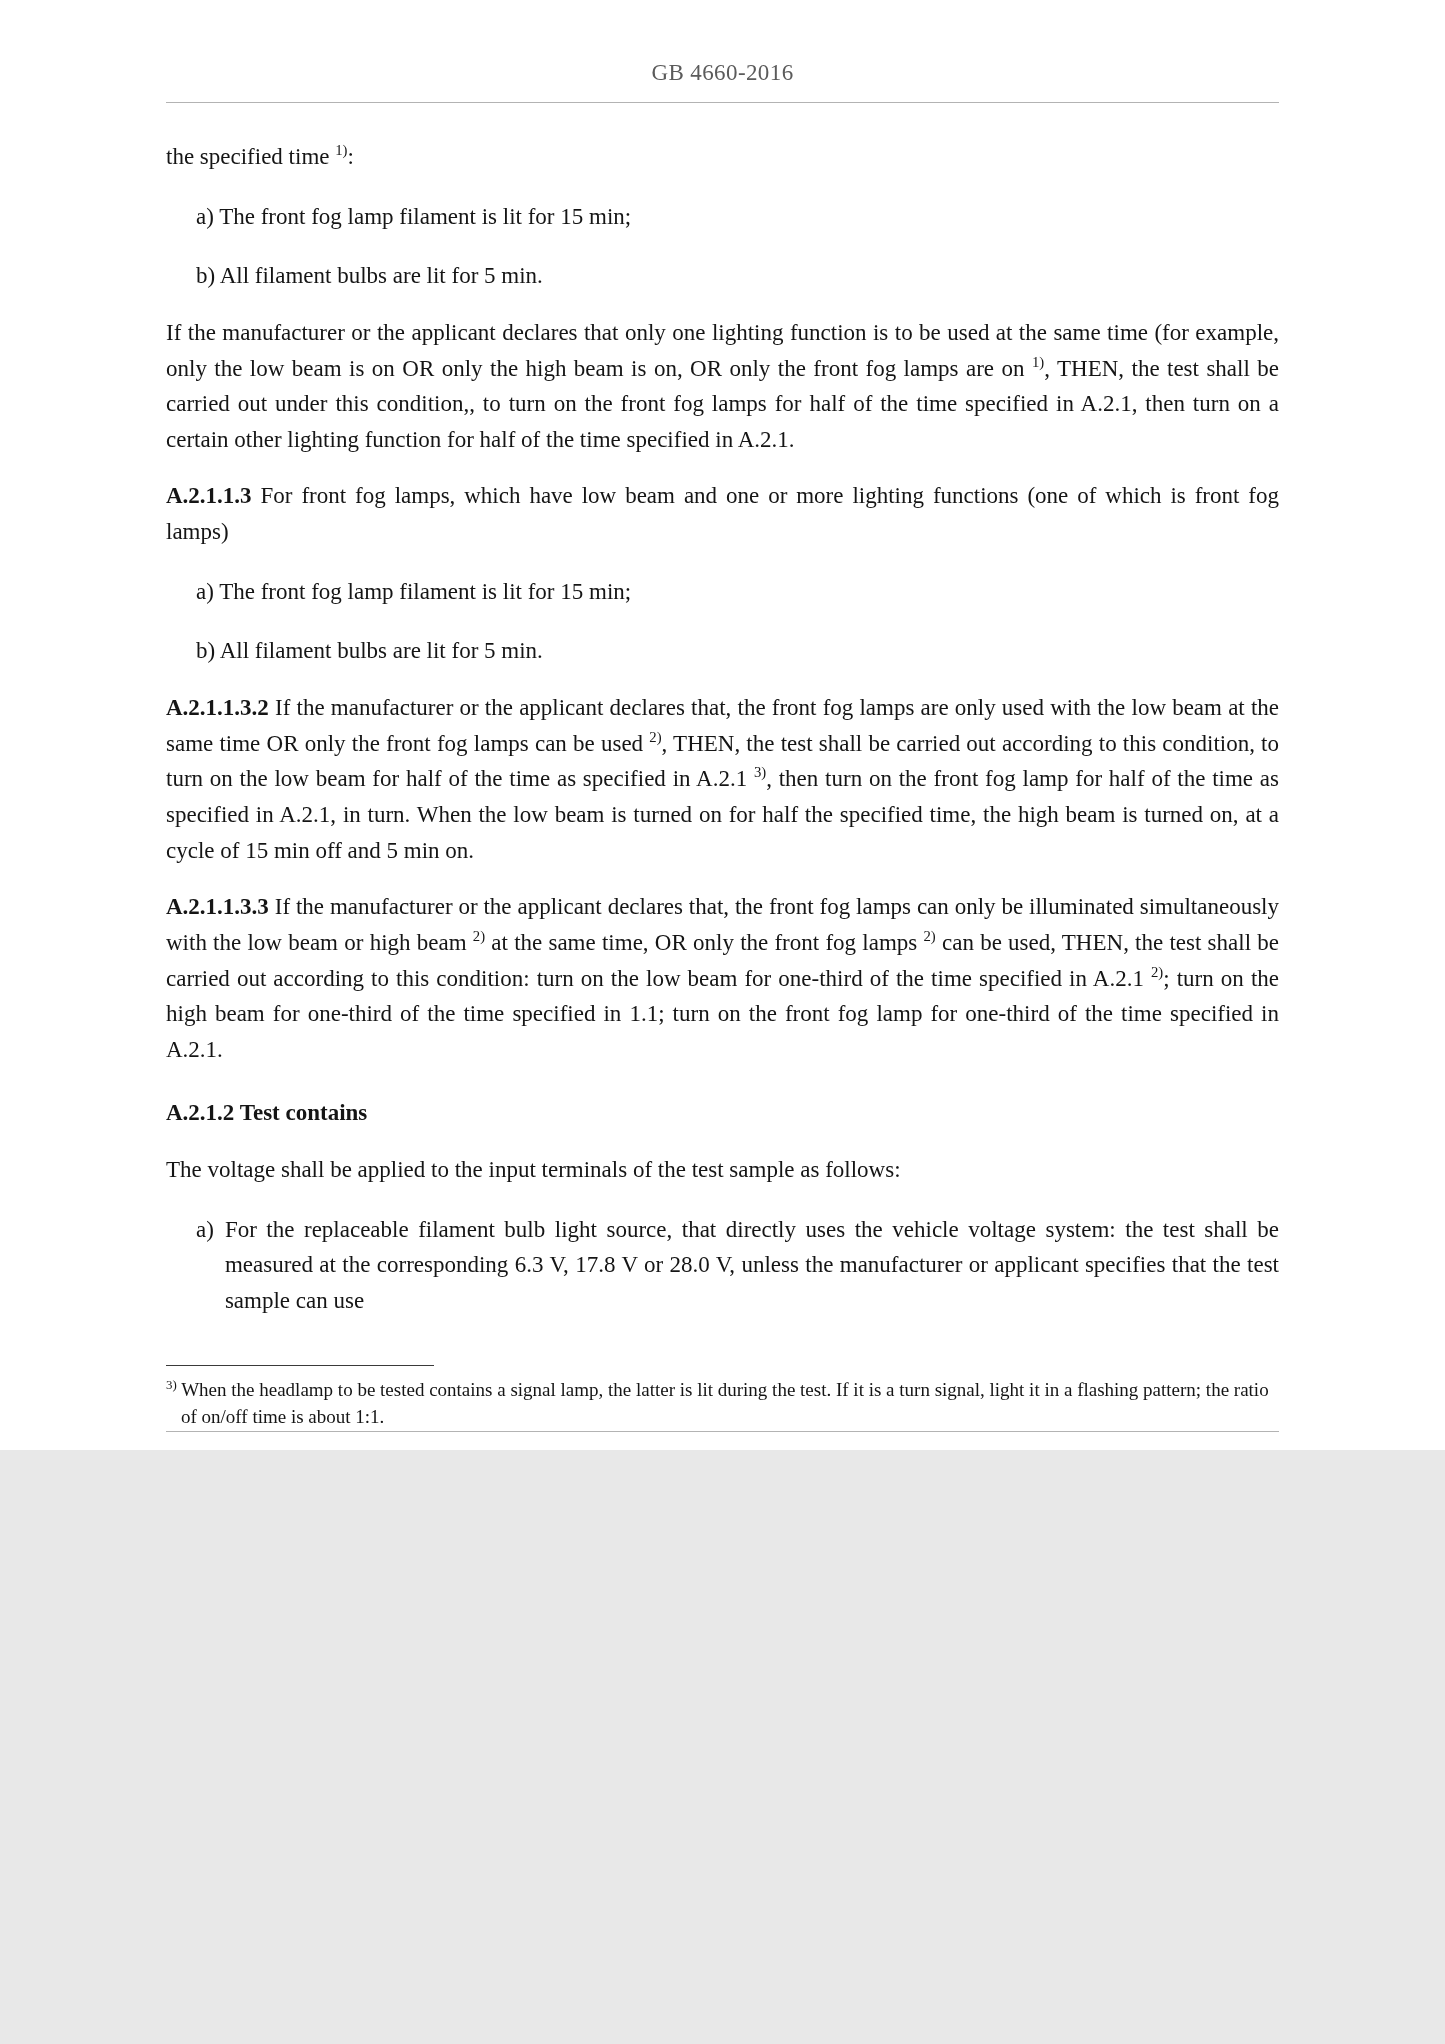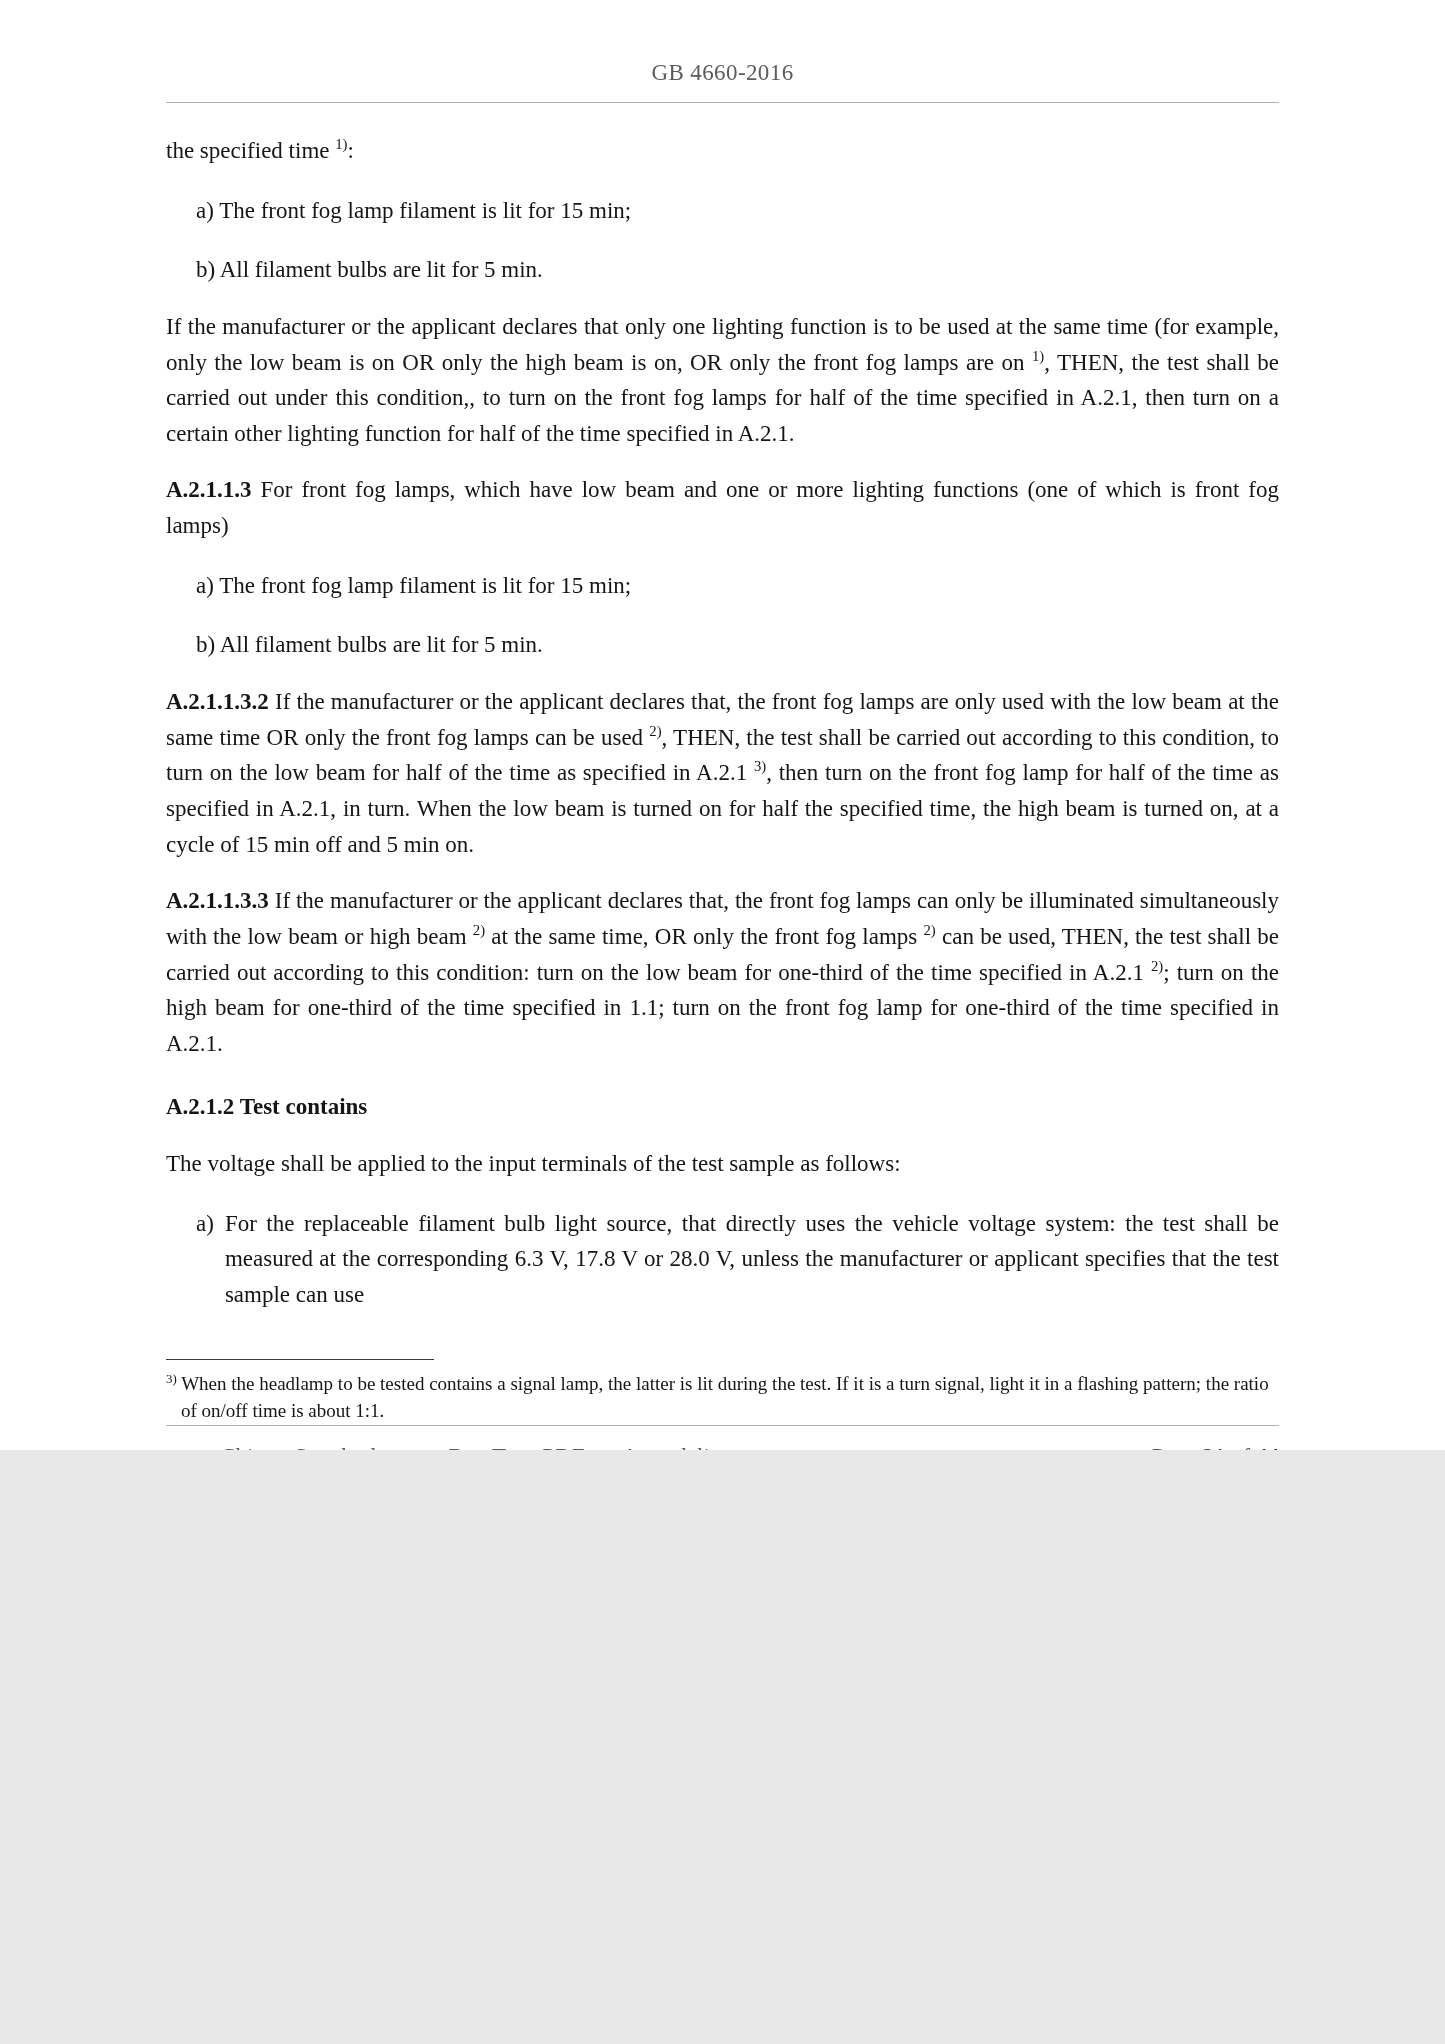--- a/index.html
+++ b/index.html
@@ -18,21 +18,21 @@
     position: relative;
   }
   
   .doc-header { text-align: center; }
   .doc-title { font-size: 23px; color: #5b5b5b; letter-spacing: 0.4px; }
   .header-rule { border: 0; border-top: 1px solid #b3b3b3; margin: 16px 0 0 0; width: 100%; }
 
   
   .doc-body { font-size: 23px; line-height: 1.55; margin-top: 12px; }
   .para { margin: 21px 0 0 0; text-align: justify; }
-  .para-first { margin-top: 18px; text-align: left; }
+  .para-first { margin-top: 24px; text-align: left; }
   .item { margin: 24px 0 0 30px; text-align: left; }
   .sec-num { font-weight: bold; }
   sup.fn-ref { font-size: 64%; line-height: 0; vertical-align: super; }
   .heading { font-weight: bold; margin: 28px 0 0 0; font-size: 23px; }
   .hang-item { margin: 24px 0 0 30px; display: flex; }
   .hang-item .hang-label { flex: 0 0 auto; margin-right: 11px; }
   .hang-item .hang-text { text-align: justify; }
 
   
   .footnotes { margin-top: 46px; font-size: 19px; line-height: 1.45; color: #151515; }

